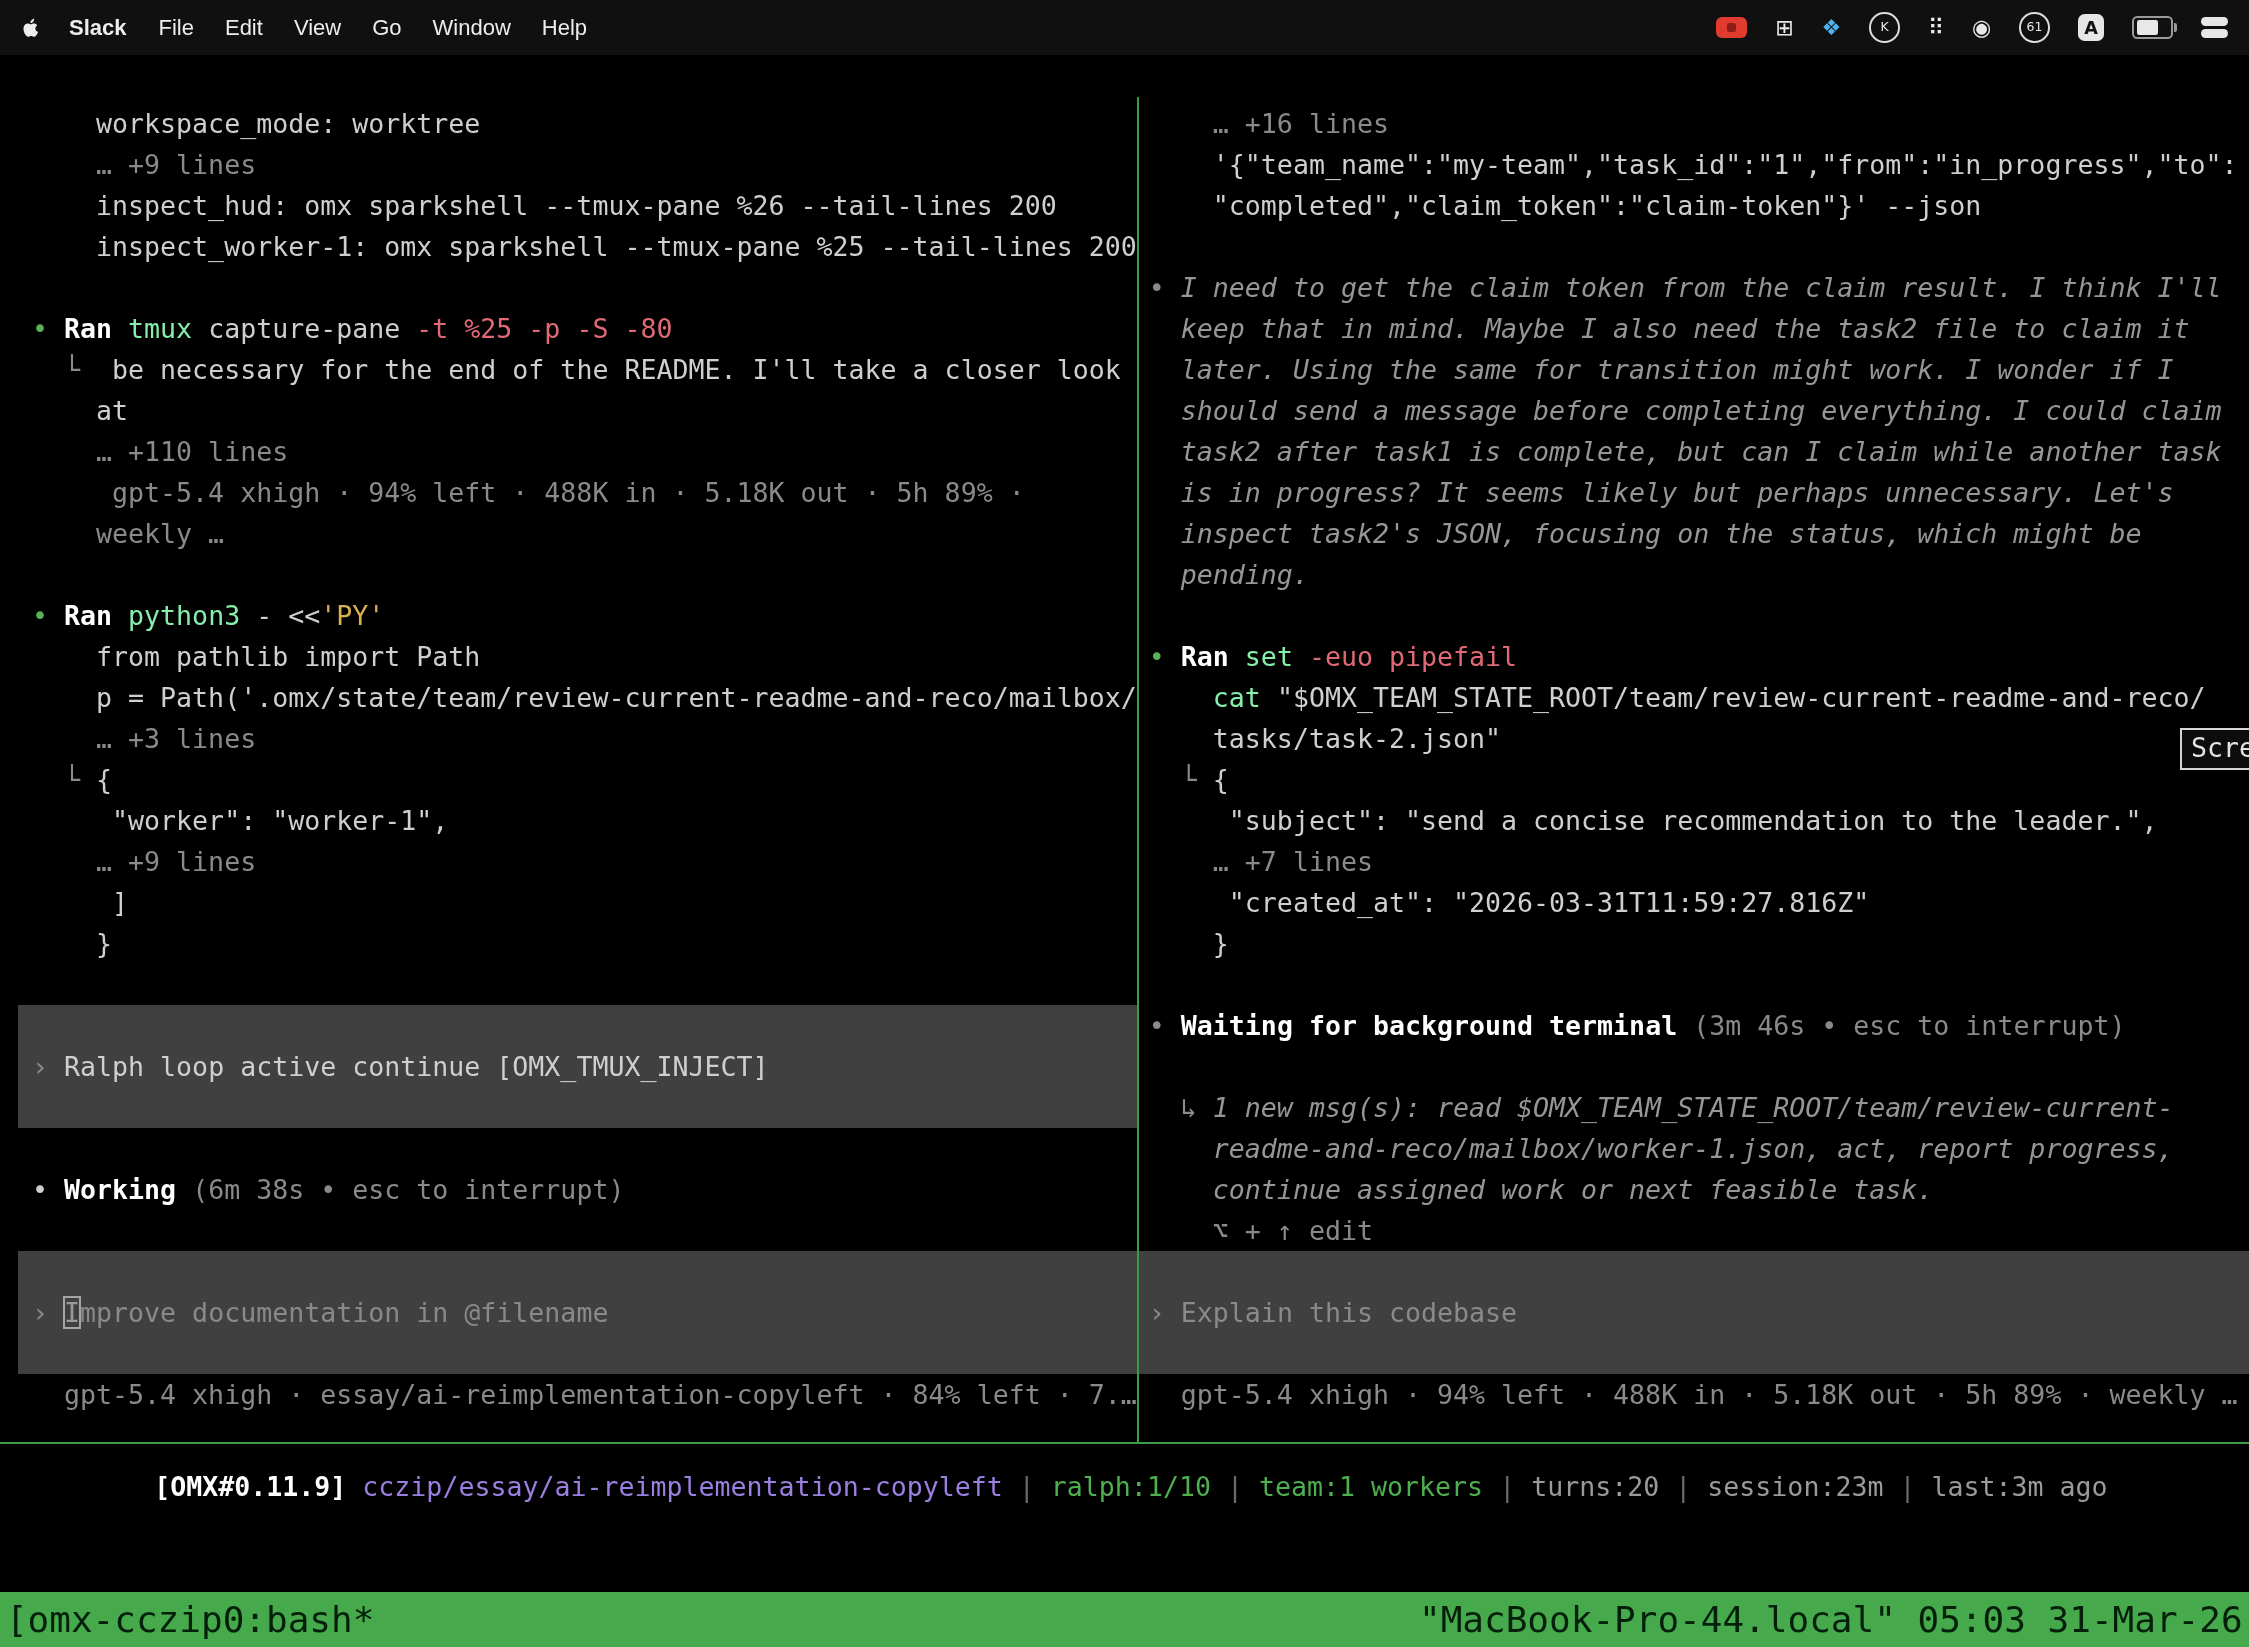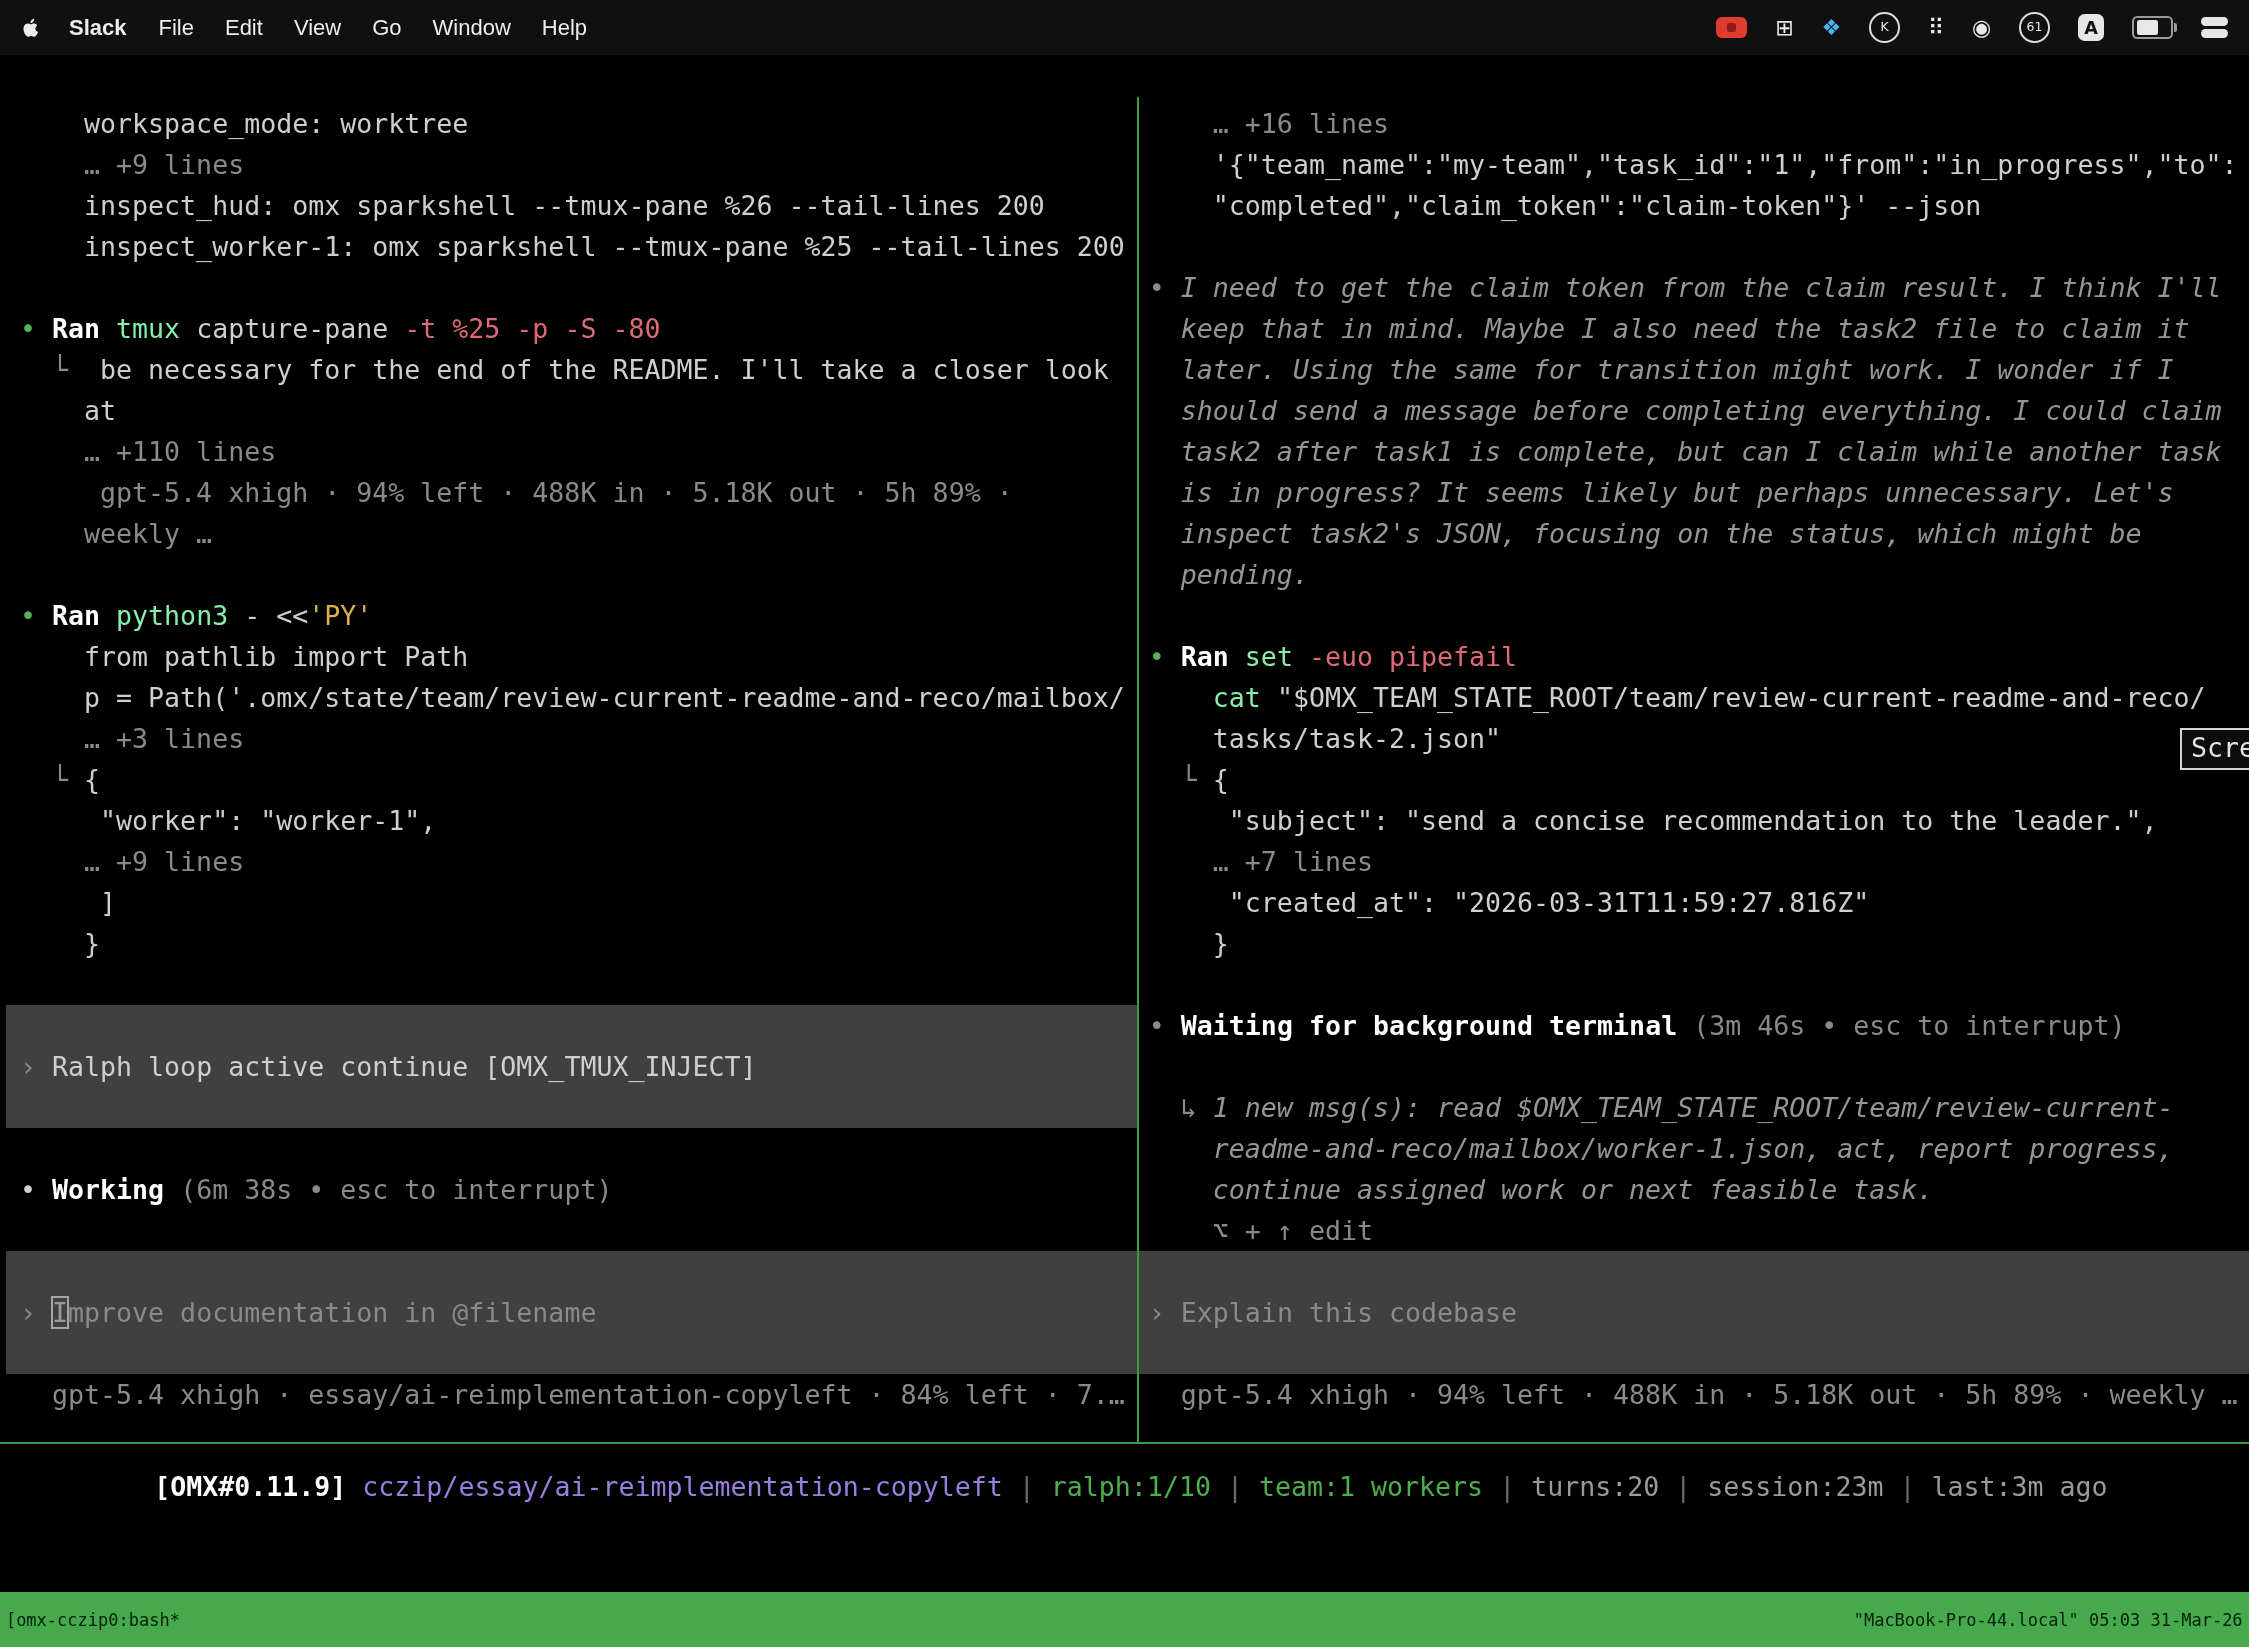--- a/index.html
+++ b/index.html
@@ -33,21 +33,21 @@
   .lights{display:flex;margin-left:17.7px;}
   .light{width:17.7px;height:17.7px;border-radius:50%;background:#565656;border:0.7px solid #474747;margin-right:12.5px;}
   .tb-title{position:absolute;left:50%;transform:translateX(-50%);color:#b8b8b8;
     font-family:"Liberation Sans",sans-serif;font-size:22px;}
   .tb-hint{position:absolute;right:7.4px;color:#6f6f6f;font-family:"DejaVu Sans",sans-serif;font-size:20.7px;}
 
   
   .term{position:absolute;top:97px;left:0;width:2250px;height:1345px;display:flex;background:#000;}
   .pane{font-family:"DejaVu Sans Mono","DejaVu Sans",monospace;font-size:26.6px;line-height:41px;
     white-space:pre;overflow:hidden;padding-top:5.9px;box-sizing:border-box;}
-  .pane-left{width:1137px;padding-left:20px;}
+  .pane-left{width:1137px;padding-left:32px;}
   .vdiv{width:2.2px;background:#3c9c41;height:100%;}
   .pane-right{flex:1;padding-left:9.6px;}
   .row{height:41px;}
   .band{background:#404040;}
   .pane-left .band{margin-left:-14px;padding-left:14px;}
   .pane-right .band{margin-left:-9.6px;padding-left:9.6px;}
 
   .s-d{color:#cfcfcf}
   .s-dim{color:#8a8a8a}
   .s-dim2{color:#9a9a9a}
@@ -60,21 +60,21 @@
   .s-pur{color:#9b7fe0}
   .s-grn{color:#4fae4f}
   .s-sep{color:#6a6a6a}
   .s-cur{color:#9a9a9a;outline:2.2px solid #a5a5a5;outline-offset:-1.5px}
 
   
   .hline{position:absolute;top:1442px;left:0;right:0;height:2.2px;background:#3c9c41;}
   .omx-status{position:absolute;top:1466px;left:11.8px;right:0;height:41px;
     font-family:"DejaVu Sans Mono","DejaVu Sans",monospace;font-size:26.6px;line-height:41px;white-space:pre;overflow:hidden;text-align:center;}
   .tmux{position:absolute;left:0;right:0;bottom:0;height:56px;background:#46a94b;color:#04200a;
-    font-family:"DejaVu Sans Mono",monospace;font-size:17px;line-height:56px;
+    font-family:"DejaVu Sans Mono",monospace;font-size:36px;line-height:56px;
     display:flex;justify-content:space-between;padding:0 7.4px 0 5.9px;box-sizing:border-box;white-space:pre;}
   .scre{position:absolute;top:728px;right:0;width:59px;height:38px;background:#0c0c0c;
     border:2.2px solid #d6d6d6;border-right:none;color:#e3e3e3;
     font-family:"DejaVu Sans Mono",monospace;font-size:26.6px;line-height:35px;padding-left:8.9px;overflow:hidden;box-sizing:content-box;}
 </style>
 </head>
 <body>
 
 <div class="screen">
 

